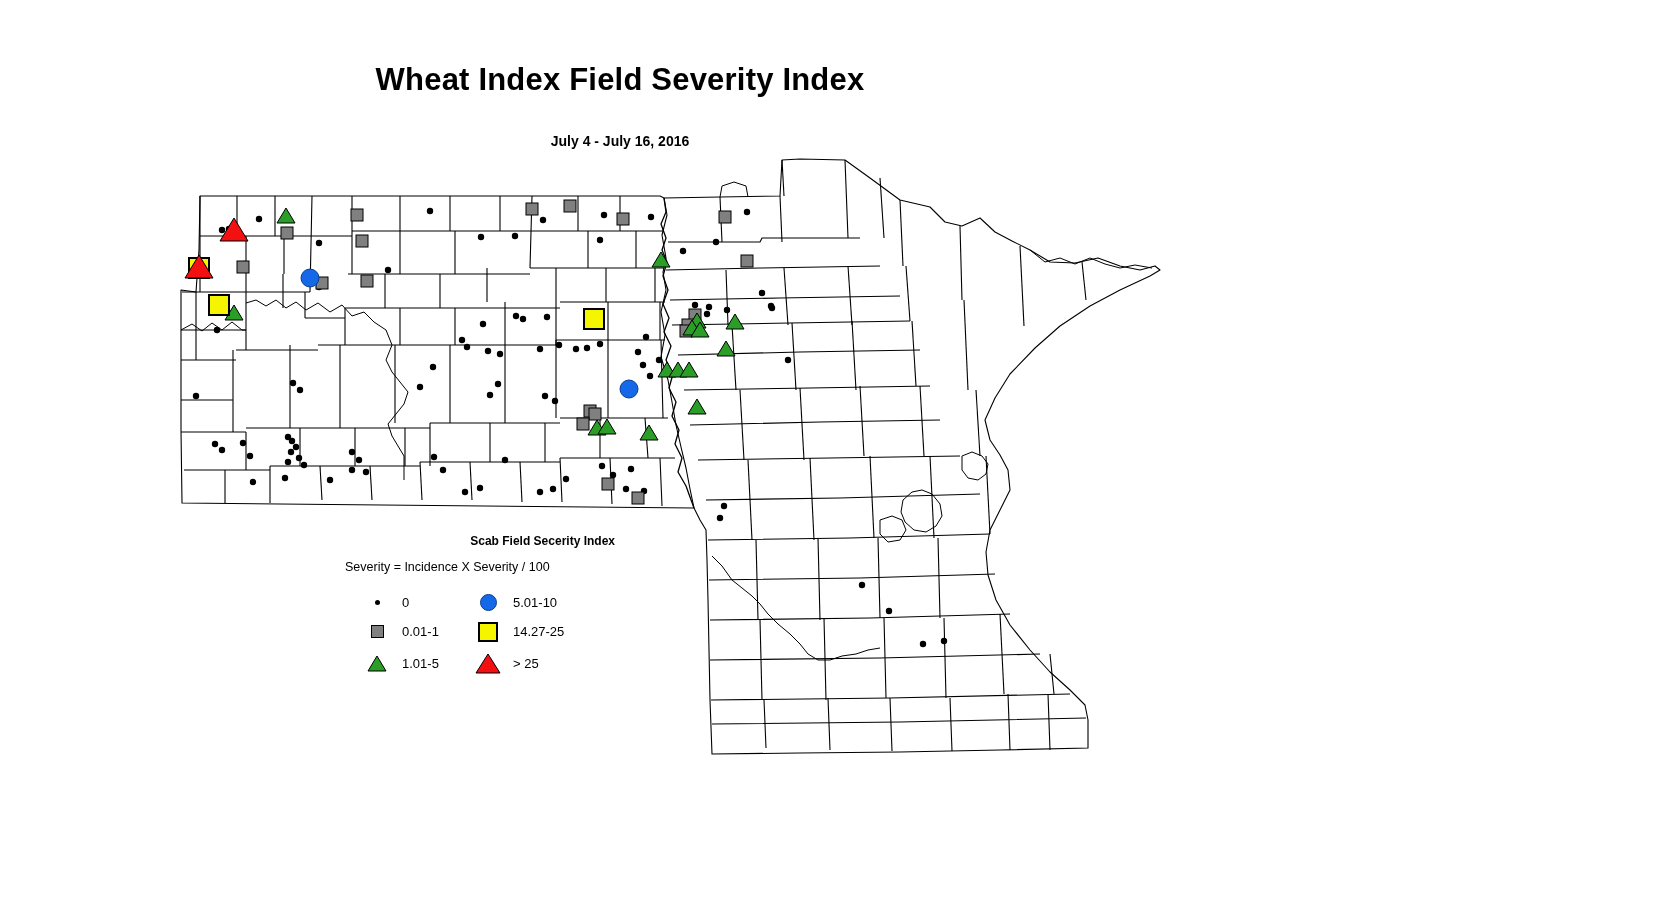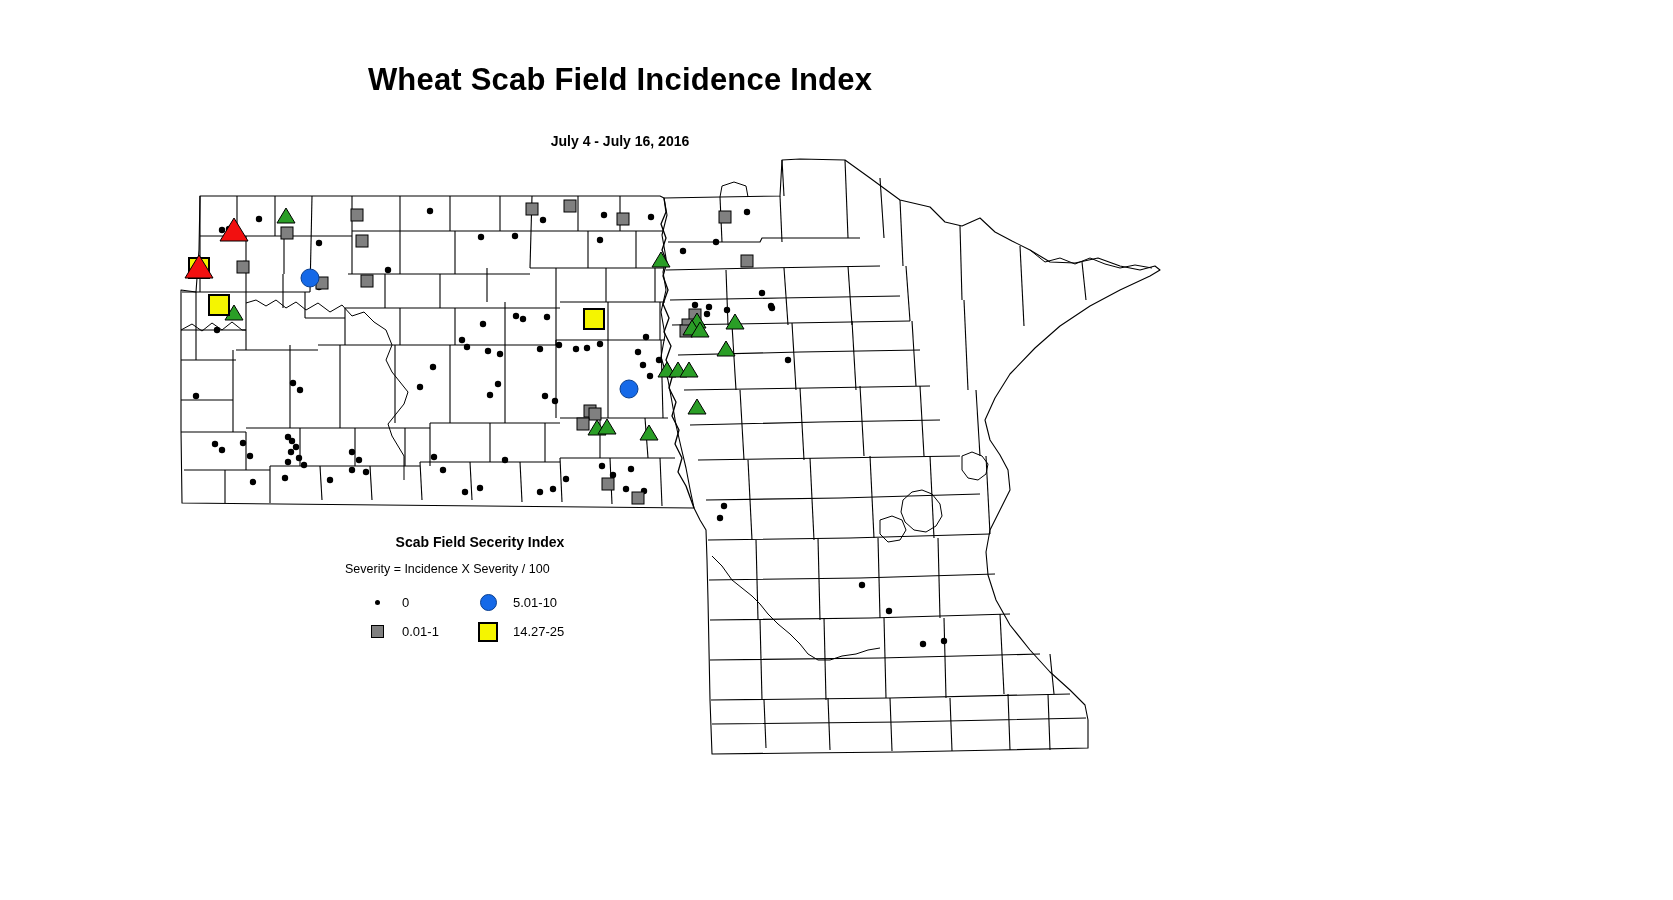--- a/index.html
+++ b/index.html
@@ -14,41 +14,41 @@
   #page-subtitle{
     position:absolute;left:0;top:133px;width:1240px;text-align:center;
     font-size:14px;font-weight:bold;
   }
 
   #map-figure{position:absolute;left:0;top:0;width:1673px;height:900px;}
   #map-svg{position:absolute;left:0;top:0;}
 
   
   #legend{position:absolute;left:345px;top:534px;width:300px;height:150px;}
-  #legend-title{font-size:14px;font-weight:bold;text-align:center;width:270px;}
+  #legend-title{font-size:12px;font-weight:bold;text-align:right;width:270px;}
   #legend-formula{font-size:12.5px;margin-top:12px;width:270px;}
   .legend-grid{position:absolute;top:54px;left:0;width:280px;}
   .legend-row{position:relative;height:29px;}
   .legend-item{position:absolute;display:flex;align-items:center;height:29px;}
   .legend-item.col1{left:15px;}
   .legend-item.col2{left:126px;}
   .legend-swatch{width:34px;display:flex;align-items:center;justify-content:center;}
   .legend-label{font-size:13px;margin-left:8px;white-space:nowrap;}
 
   .sym-dot{width:5px;height:5px;border-radius:50%;background:#000;}
   .sym-sq-gray{width:11px;height:11px;background:#808080;border:1px solid #000;}
   .sym-circ-blue{width:15px;height:15px;border-radius:50%;background:#1569e8;border:1px solid #0a3f8f;}
   .sym-sq-yellow{width:16px;height:16px;background:#f5f500;border:2px solid #000;}
 </style>
 </head>
 <body>
 
 <div id="map-figure">
 
-  <div id="page-title">Wheat Scab Field Incidence Index</div>
+  <div id="page-title">Wheat Index Field Severity Index</div>
   <div id="page-subtitle">July 4 - July 16, 2016</div>
 
   <svg id="map-svg" width="1673" height="900" viewBox="0 0 1673 900">
     <g id="county-outlines" fill="none" stroke="#000000" stroke-width="1.1" stroke-linejoin="round">
 
       <path d="M200 196 L660 196 L664 198 L667 215 L662 235 L666 258 L663 272 L666 290
                L661 312 L665 335 L661 357 L668 380 L672 402 L676 425 L681 447 L686 468
                L690 489 L694 508
                L182 503 L181 430 L181 360 L181 290 L196 292 L199 250 Z"></path>
 
@@ -404,17 +404,35 @@
           <span class="legend-label">0.01-1</span>
         </div>
         <div class="legend-item col2">
           <span class="legend-swatch">
             <span class="sym-sq-yellow"></span>
           </span>
           <span class="legend-label">14.27-25</span>
         </div>
       </div>
 
+      <div class="legend-row" style="height:34px;">
+        <div class="legend-item col1" style="height:34px;">
+          <span class="legend-swatch">
+            <svg width="20" height="17" viewBox="0 0 20 17">
+                <polygon points="10,1 19,16 1,16" fill="#2a9e26" stroke="#000" stroke-width="1"></polygon>
+              </svg>
+          </span>
+          <span class="legend-label">1.01-5</span>
+        </div>
+        <div class="legend-item col2" style="height:34px;">
+          <span class="legend-swatch">
+            <svg width="26" height="21" viewBox="0 0 26 21">
+                <polygon points="13,1 25,20 1,20" fill="#f21010" stroke="#000" stroke-width="1"></polygon>
+              </svg>
+          </span>
+          <span class="legend-label">&gt; 25</span>
+        </div>
+      </div>
 
     </div>
   </div>
 
 </div>
 
 </body></html>

